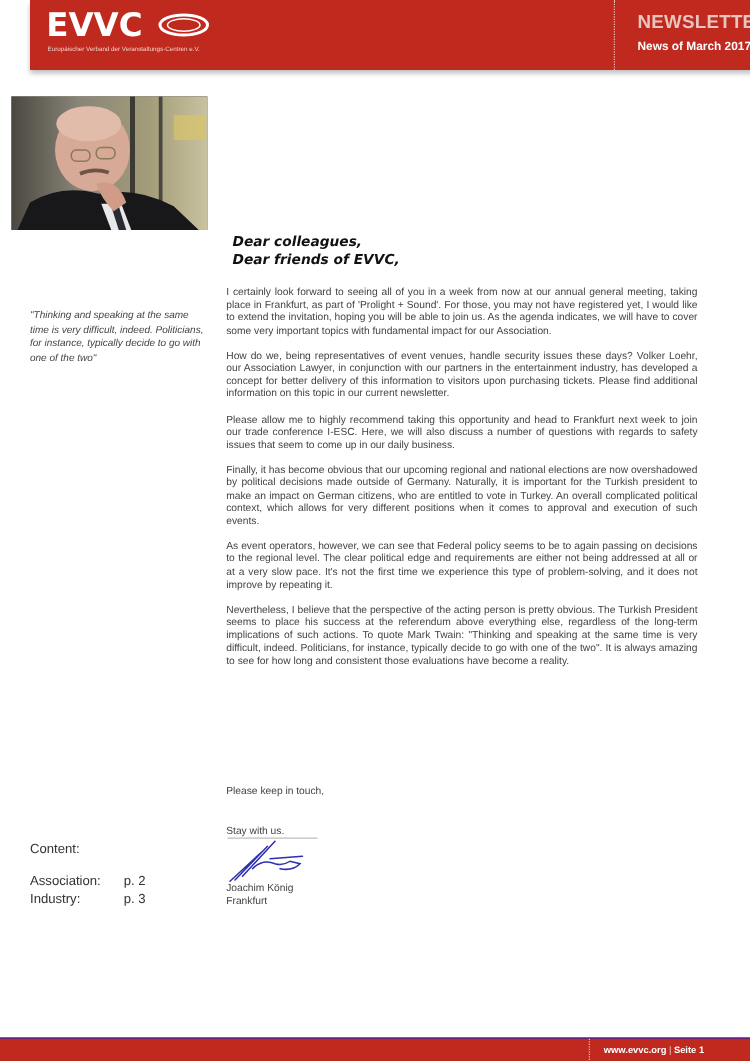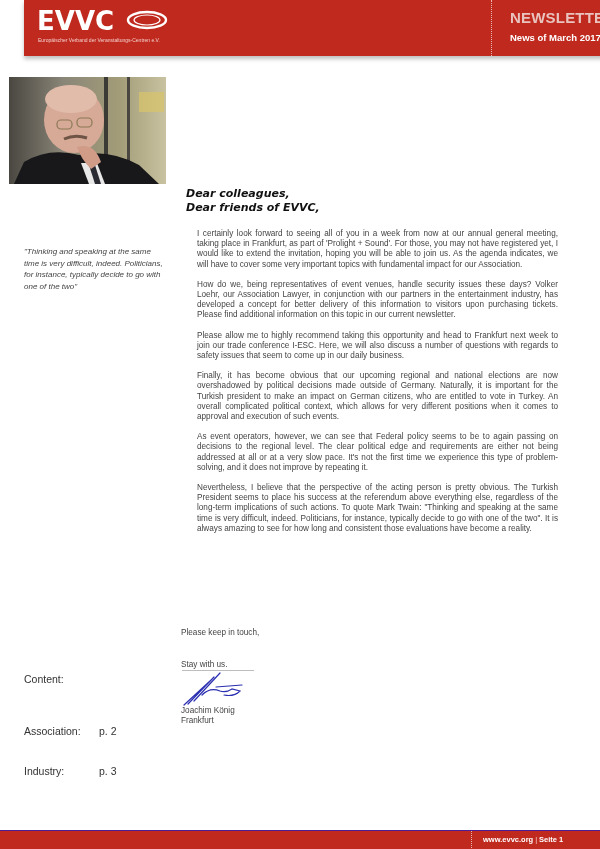--- a/index.html
+++ b/index.html
@@ -49,32 +49,32 @@
   }
   .salutation {
     position: absolute; left: 186px; top: 187px;
     font-family: "DejaVu Sans", sans-serif; font-weight: bold; font-style: italic;
     font-size: 11px; line-height: 14px; color: #111;
   }
   .body-text {
     position: absolute; left: 181px; top: 229px; width: 377px;
     font-size: 8.2px; line-height: 10.2px; color: #444; text-align: justify;
   }
-  .body-text p { margin: 0 0 10px 16px; }
+  .body-text p { margin: 0 0 10px 0; }
   .closing { position: absolute; left: 181px; top: 628px; font-size: 8.2px; color: #444; }
   .stay { position: absolute; left: 181px; top: 660px; font-size: 8.2px; color: #444; }
   .stay-line {
     position: absolute; left: 182px; top: 670px; width: 72px; height: 0;
     border-top: 1px solid #bdbdbd;
   }
   .signature { position: absolute; left: 180px; top: 671px; width: 72px; height: 36px; }
   .signer { position: absolute; left: 181px; top: 706px; font-size: 8.2px; line-height: 10px; color: #444; }
   .toc-title { position: absolute; left: 24px; top: 673px; font-size: 10.5px; color: #333; }
   .toc { position: absolute; left: 24px; top: 698px; font-size: 10.5px; line-height: 14px; color: #333; }
-  .toc-row { display: flex; margin-top: 26px; }
+  .toc-row { display: flex; }
   .toc-label { width: 75px; }
   .footer {
     position: absolute; left: 0; top: 830px; width: 600px; height: 19px;
     background: #c0291e; border-top: 1px solid #4c1d95;
   }
   .footer-divider {
     position: absolute; left: 471px; top: 0; height: 19px; width: 0;
     border-left: 1px dotted #e8b8b2;
   }
   .footer-text {

